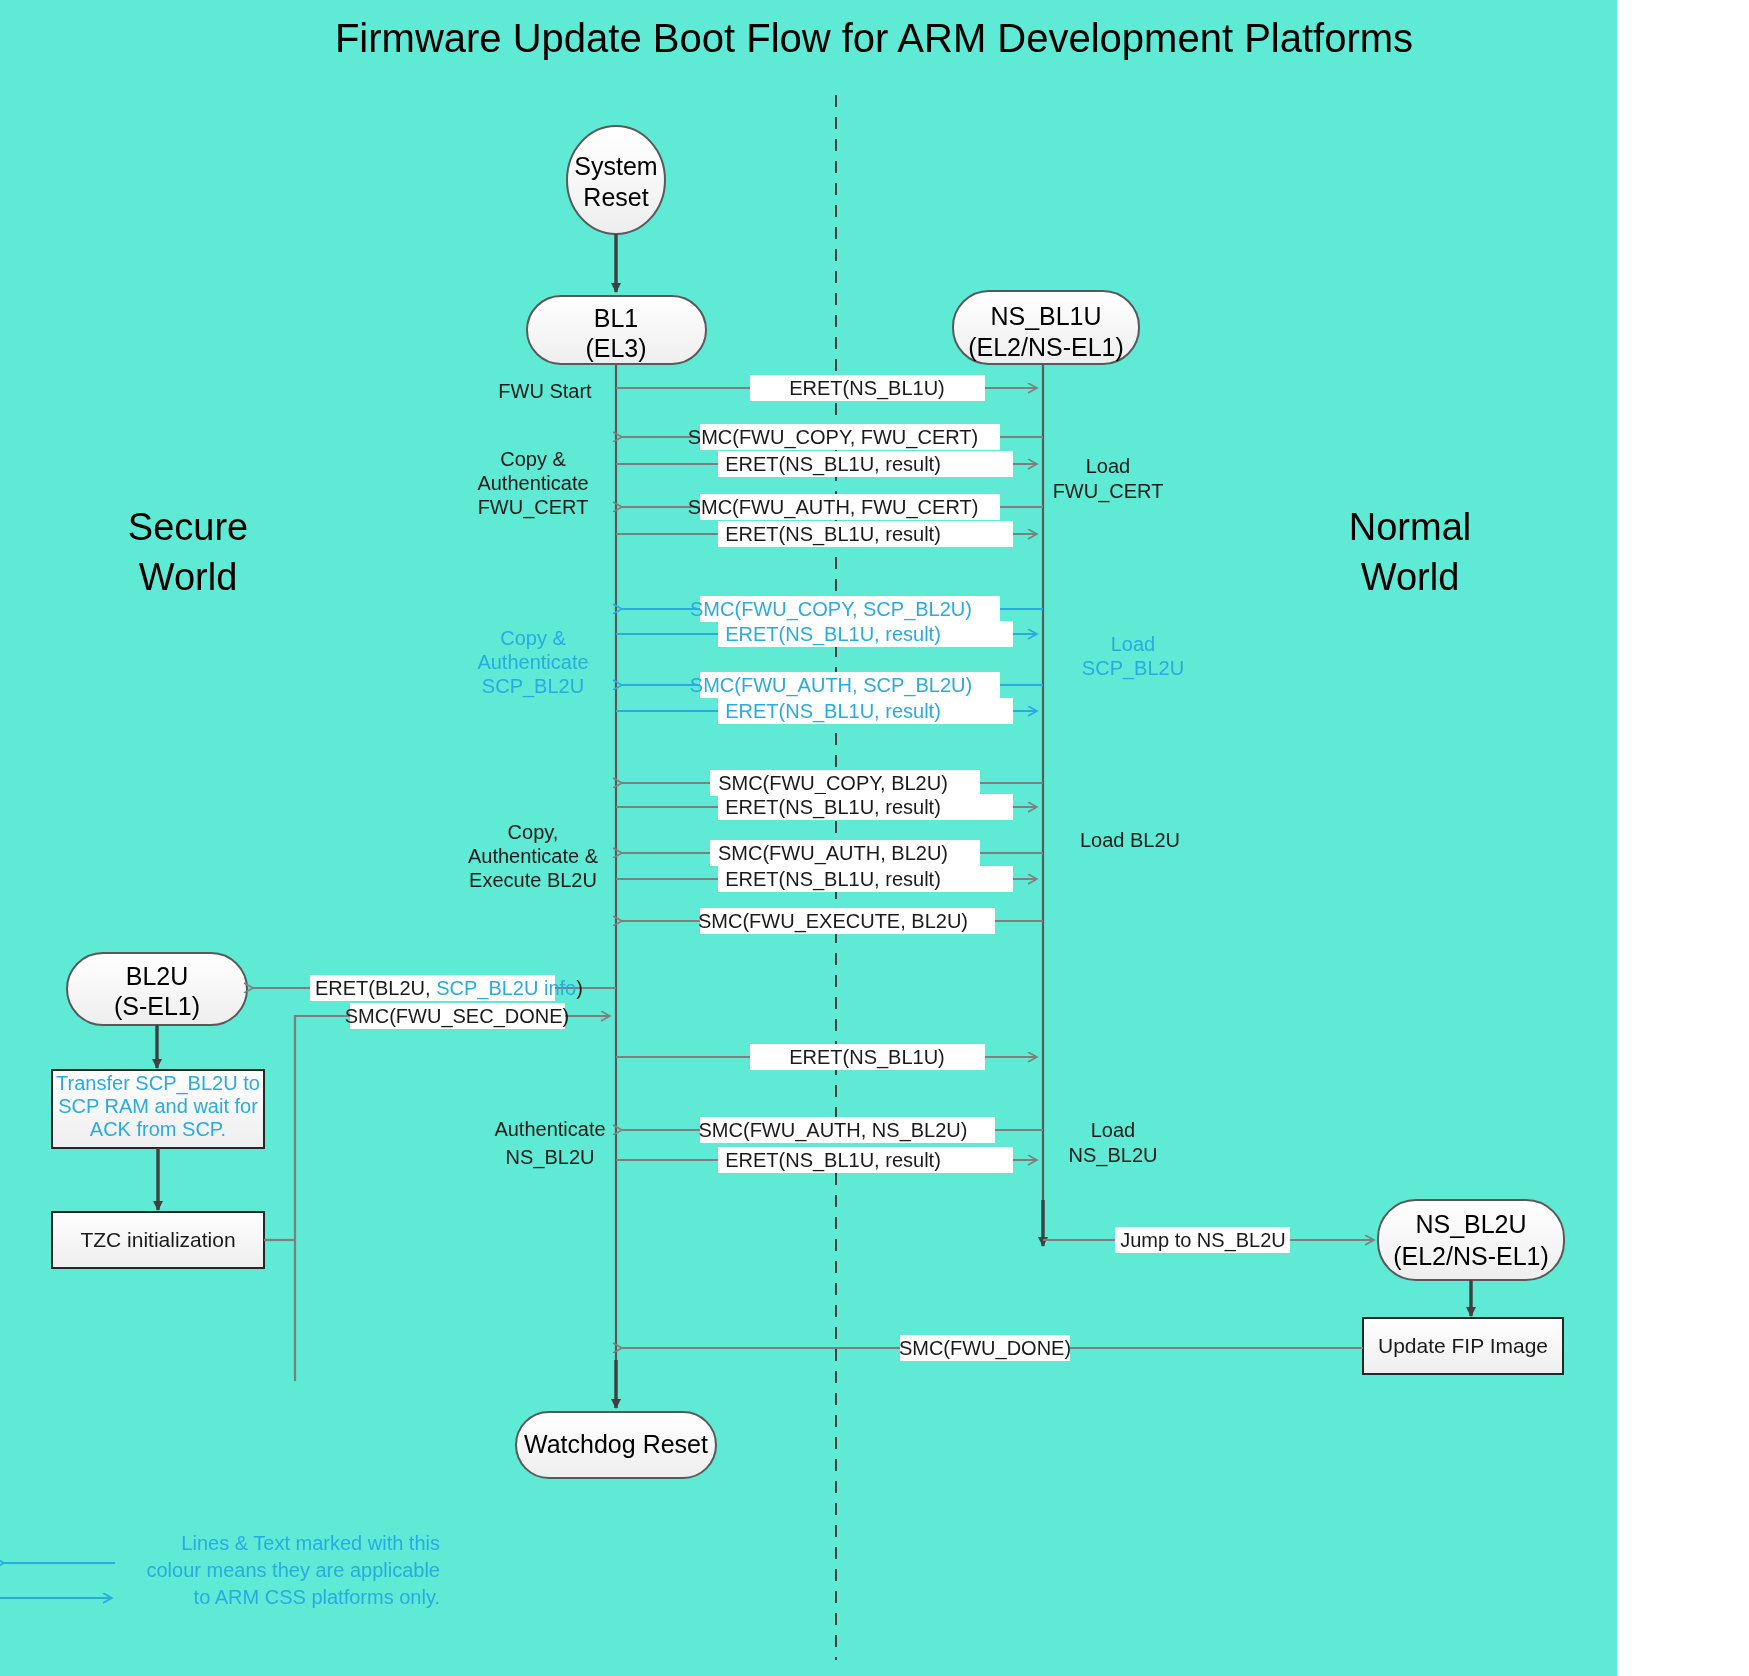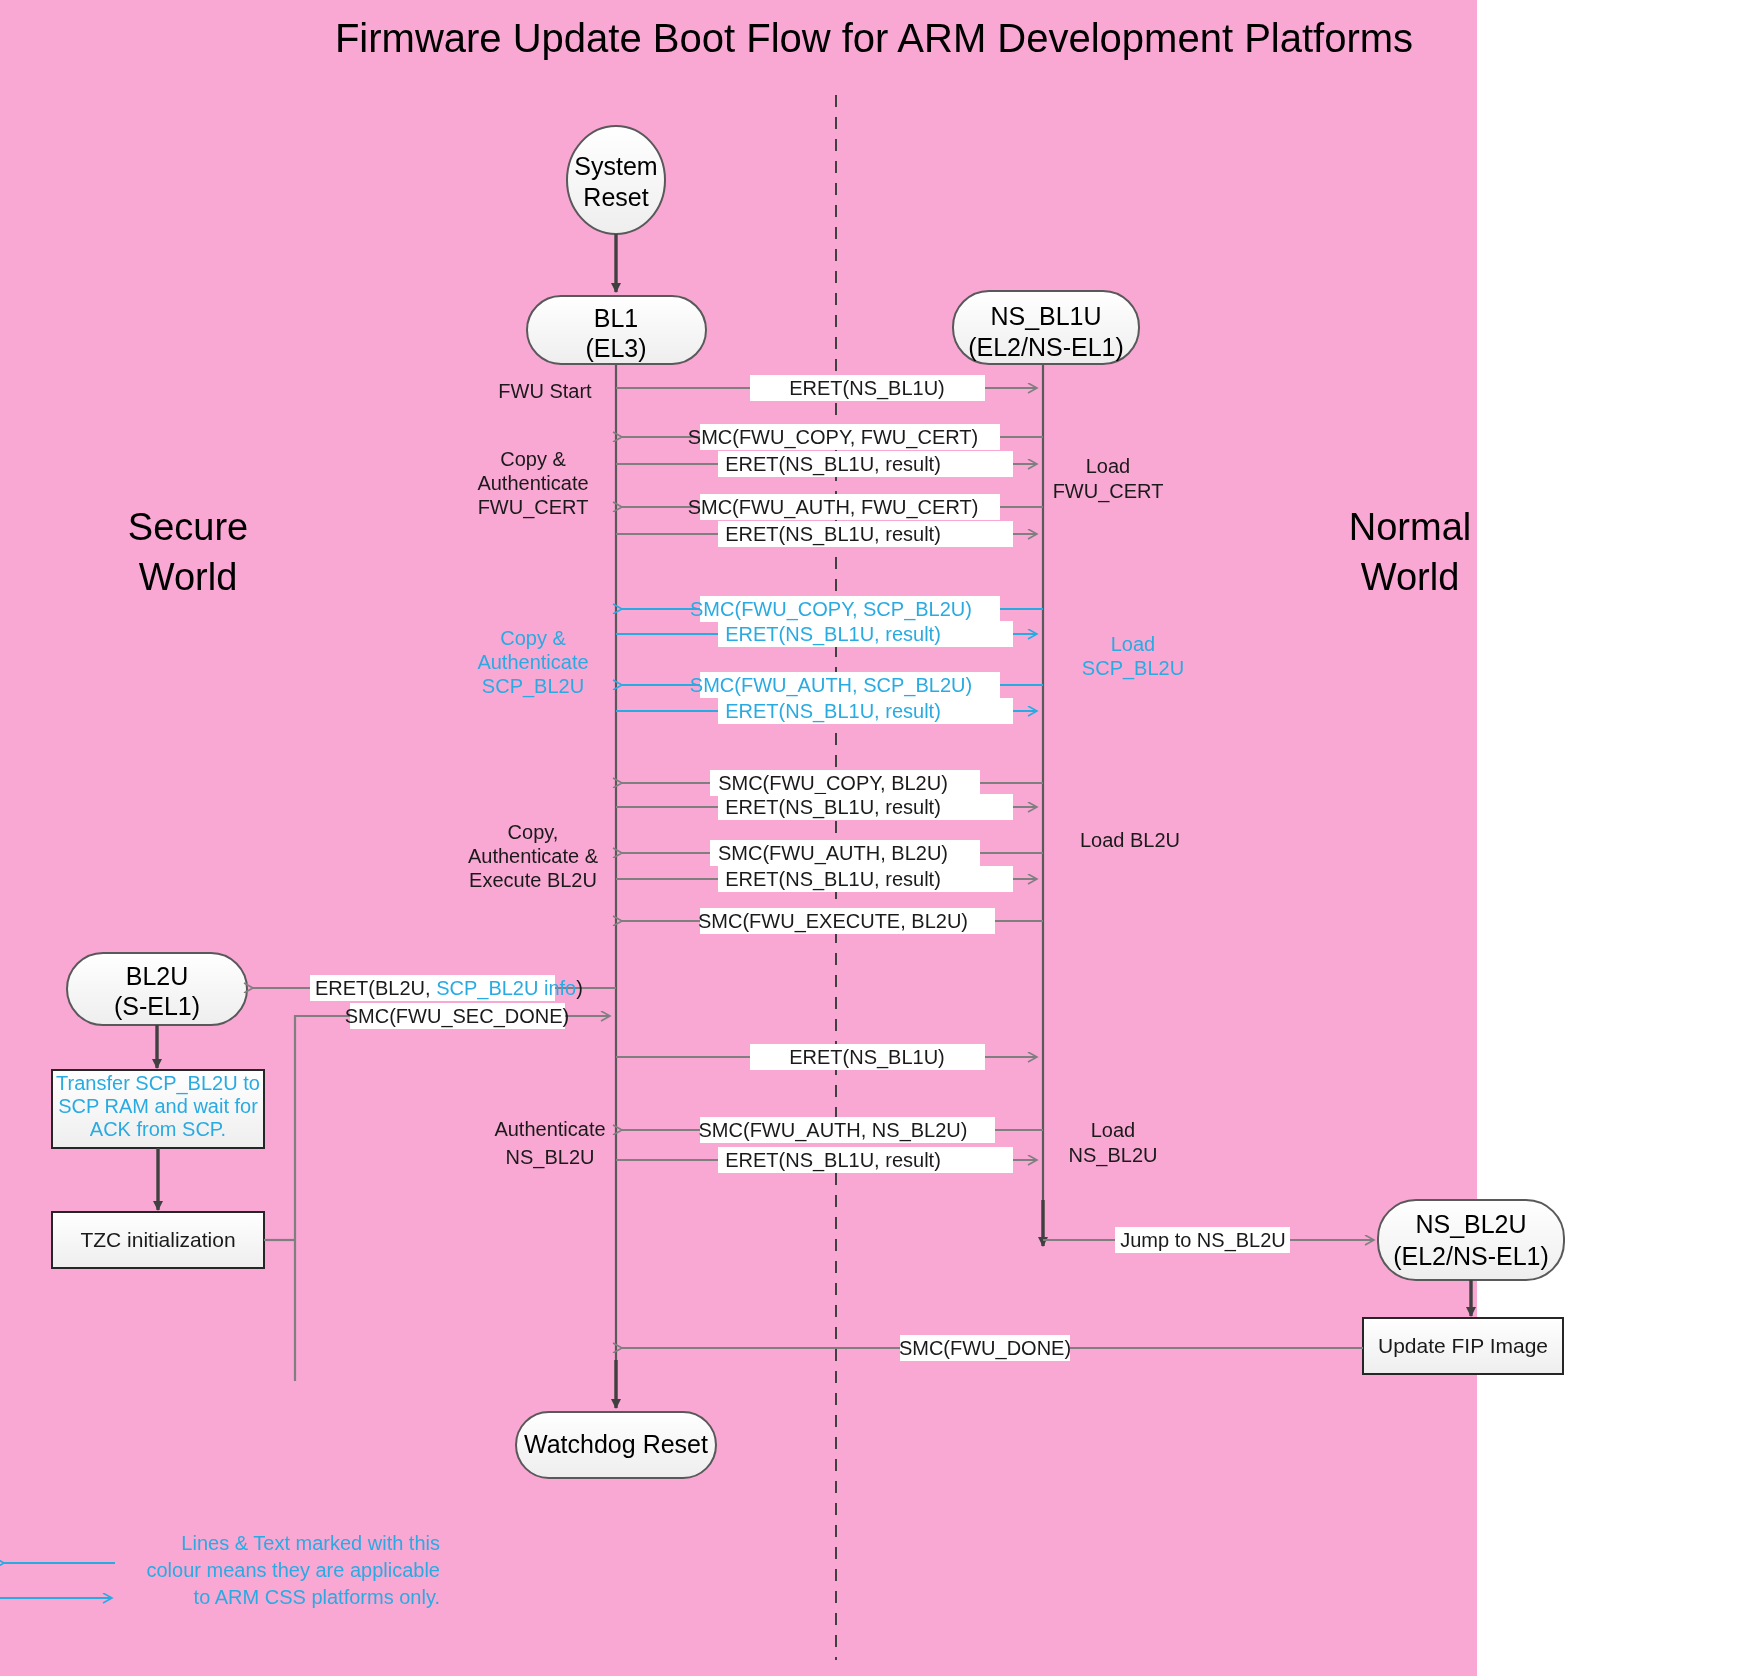--- a/index.html
+++ b/index.html
@@ -1,18 +1,18 @@
 <!DOCTYPE html>
 <html><head>
 <meta charset="utf-8">
 <style>
   html,body{margin:0;padding:0;background:#ffffff;}
   body{width:1749px;height:1676px;overflow:hidden;
        font-family:"Liberation Sans","DejaVu Sans",sans-serif;}
-  #stage{position:relative;width:1477px;height:1676px;background:#f9a8d4;}
+  #stage{position:relative;width:1617px;height:1676px;background:#5eead4;}
   svg{position:absolute;left:0;top:0;width:1749px;height:1676px;}
   .ttl{font-size:40px;fill:#000;}
   .nodetxt{font-size:25px;fill:#000;}
   .msg{font-size:20px;fill:#1a1a1a;}
   .msgc{font-size:20px;fill:#29ABE2;}
   .side{font-size:20px;fill:#1a1a1a;}
   .sidec{font-size:20px;fill:#29ABE2;}
   .world{font-size:38px;fill:#000;}
   .boxtxt{font-size:20px;fill:#29ABE2;}
   .boxtxtb{font-size:21px;fill:#1a1a1a;}

